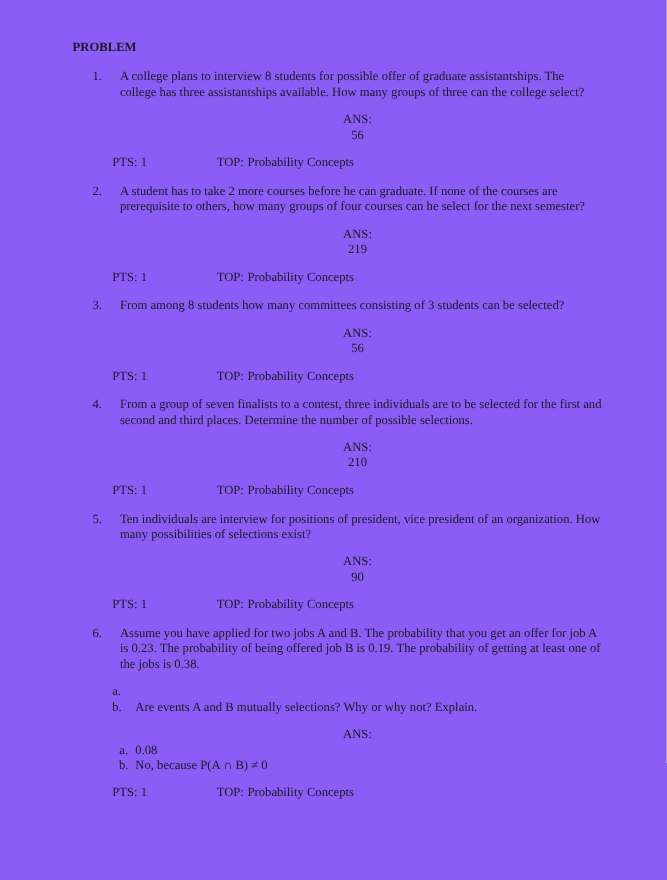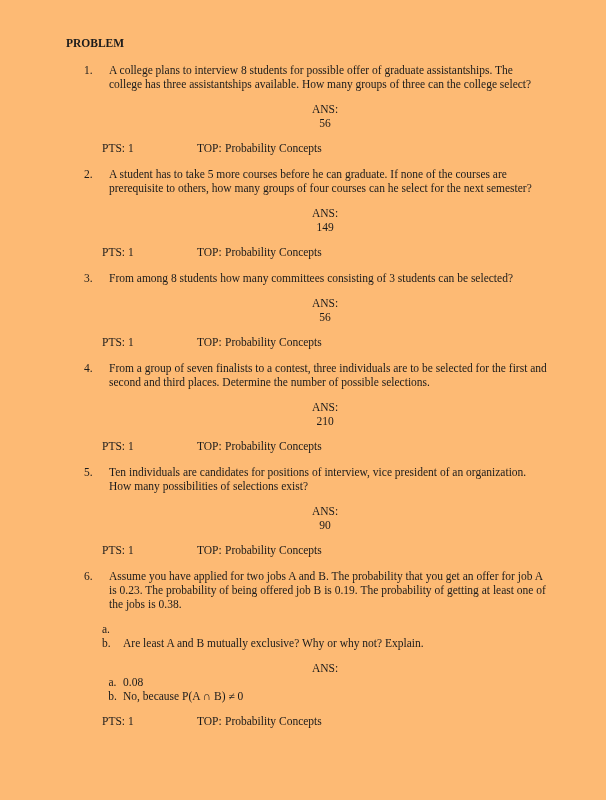--- a/index.html
+++ b/index.html
@@ -14,21 +14,21 @@
   }
   .page {
     box-sizing: border-box;
     width: 606px;
     height: 800px;
     padding: 36px 58px 0 66px;
     font-family: "Liberation Serif", "DejaVu Serif", serif;
     font-size: 11.5px;
     line-height: 14px;
     color: #1b1b1b;
-    background: #fdba74;
+    background: #8b5cf6;
   }
   .heading {
     font-weight: bold;
     font-size: 11.5px;
     margin: 0 0 13px 0;
   }
   .problem { margin: 0; }
   .q-row {
     display: flex;
     margin: 0 0 11px 18px;
@@ -72,27 +72,27 @@
       <span class="pts-label">PTS:</span>
       <span class="pts-value">1</span>
       <span class="top-label">TOP:</span>
       <span class="topic">Probability Concepts</span>
     </div>
   </div>
 
   <div class="problem">
     <div class="q-row">
       <span class="q-num">2.</span>
-      <span class="q-text">A student has to take 5 more courses before he can graduate. If none of the courses are prerequisite to others, how many groups of four courses can he select for the next semester?</span>
+      <span class="q-text">A student has to take 2 more courses before he can graduate. If none of the courses are prerequisite to others, how many groups of four courses can he select for the next semester?</span>
     </div>
 
     <div class="ans-block">
       <div class="ans-label">ANS:</div>
       <div class="ans-lines">
-            <div class="ans-line">149</div>
+            <div class="ans-line">219</div>
           </div>
     </div>
     <div class="meta-row">
       <span class="pts-label">PTS:</span>
       <span class="pts-value">1</span>
       <span class="top-label">TOP:</span>
       <span class="topic">Probability Concepts</span>
     </div>
   </div>
 
@@ -132,21 +132,21 @@
       <span class="pts-label">PTS:</span>
       <span class="pts-value">1</span>
       <span class="top-label">TOP:</span>
       <span class="topic">Probability Concepts</span>
     </div>
   </div>
 
   <div class="problem">
     <div class="q-row">
       <span class="q-num">5.</span>
-      <span class="q-text">Ten individuals are candidates for positions of interview, vice president of an organization. How many possibilities of selections exist?</span>
+      <span class="q-text">Ten individuals are interview for positions of president, vice president of an organization. How many possibilities of selections exist?</span>
     </div>
 
     <div class="ans-block">
       <div class="ans-label">ANS:</div>
       <div class="ans-lines">
             <div class="ans-line">90</div>
           </div>
     </div>
     <div class="meta-row">
       <span class="pts-label">PTS:</span>
@@ -160,21 +160,21 @@
     <div class="q-row">
       <span class="q-num">6.</span>
       <span class="q-text">Assume you have applied for two jobs A and B. The probability that you get an offer for job A is 0.23. The probability of being offered job B is 0.19. The probability of getting at least one of the jobs is 0.38.</span>
     </div>
     <div class="subparts">
           <div class="subpart">
             <span class="sp-label">a.</span>
           </div>
           <div class="subpart">
             <span class="sp-label">b.</span>
-            <span>Are least A and B mutually exclusive? Why or why not? Explain.</span>
+            <span>Are events A and B mutually selections? Why or why not? Explain.</span>
           </div>
         </div>
     <div class="ans-block">
       <div class="ans-label">ANS:</div>
       <div class="ans-lines">
             <div class="ans-part">
               <span class="ap-label">a.</span>
               <span>0.08</span>
             </div>
             <div class="ans-part">

